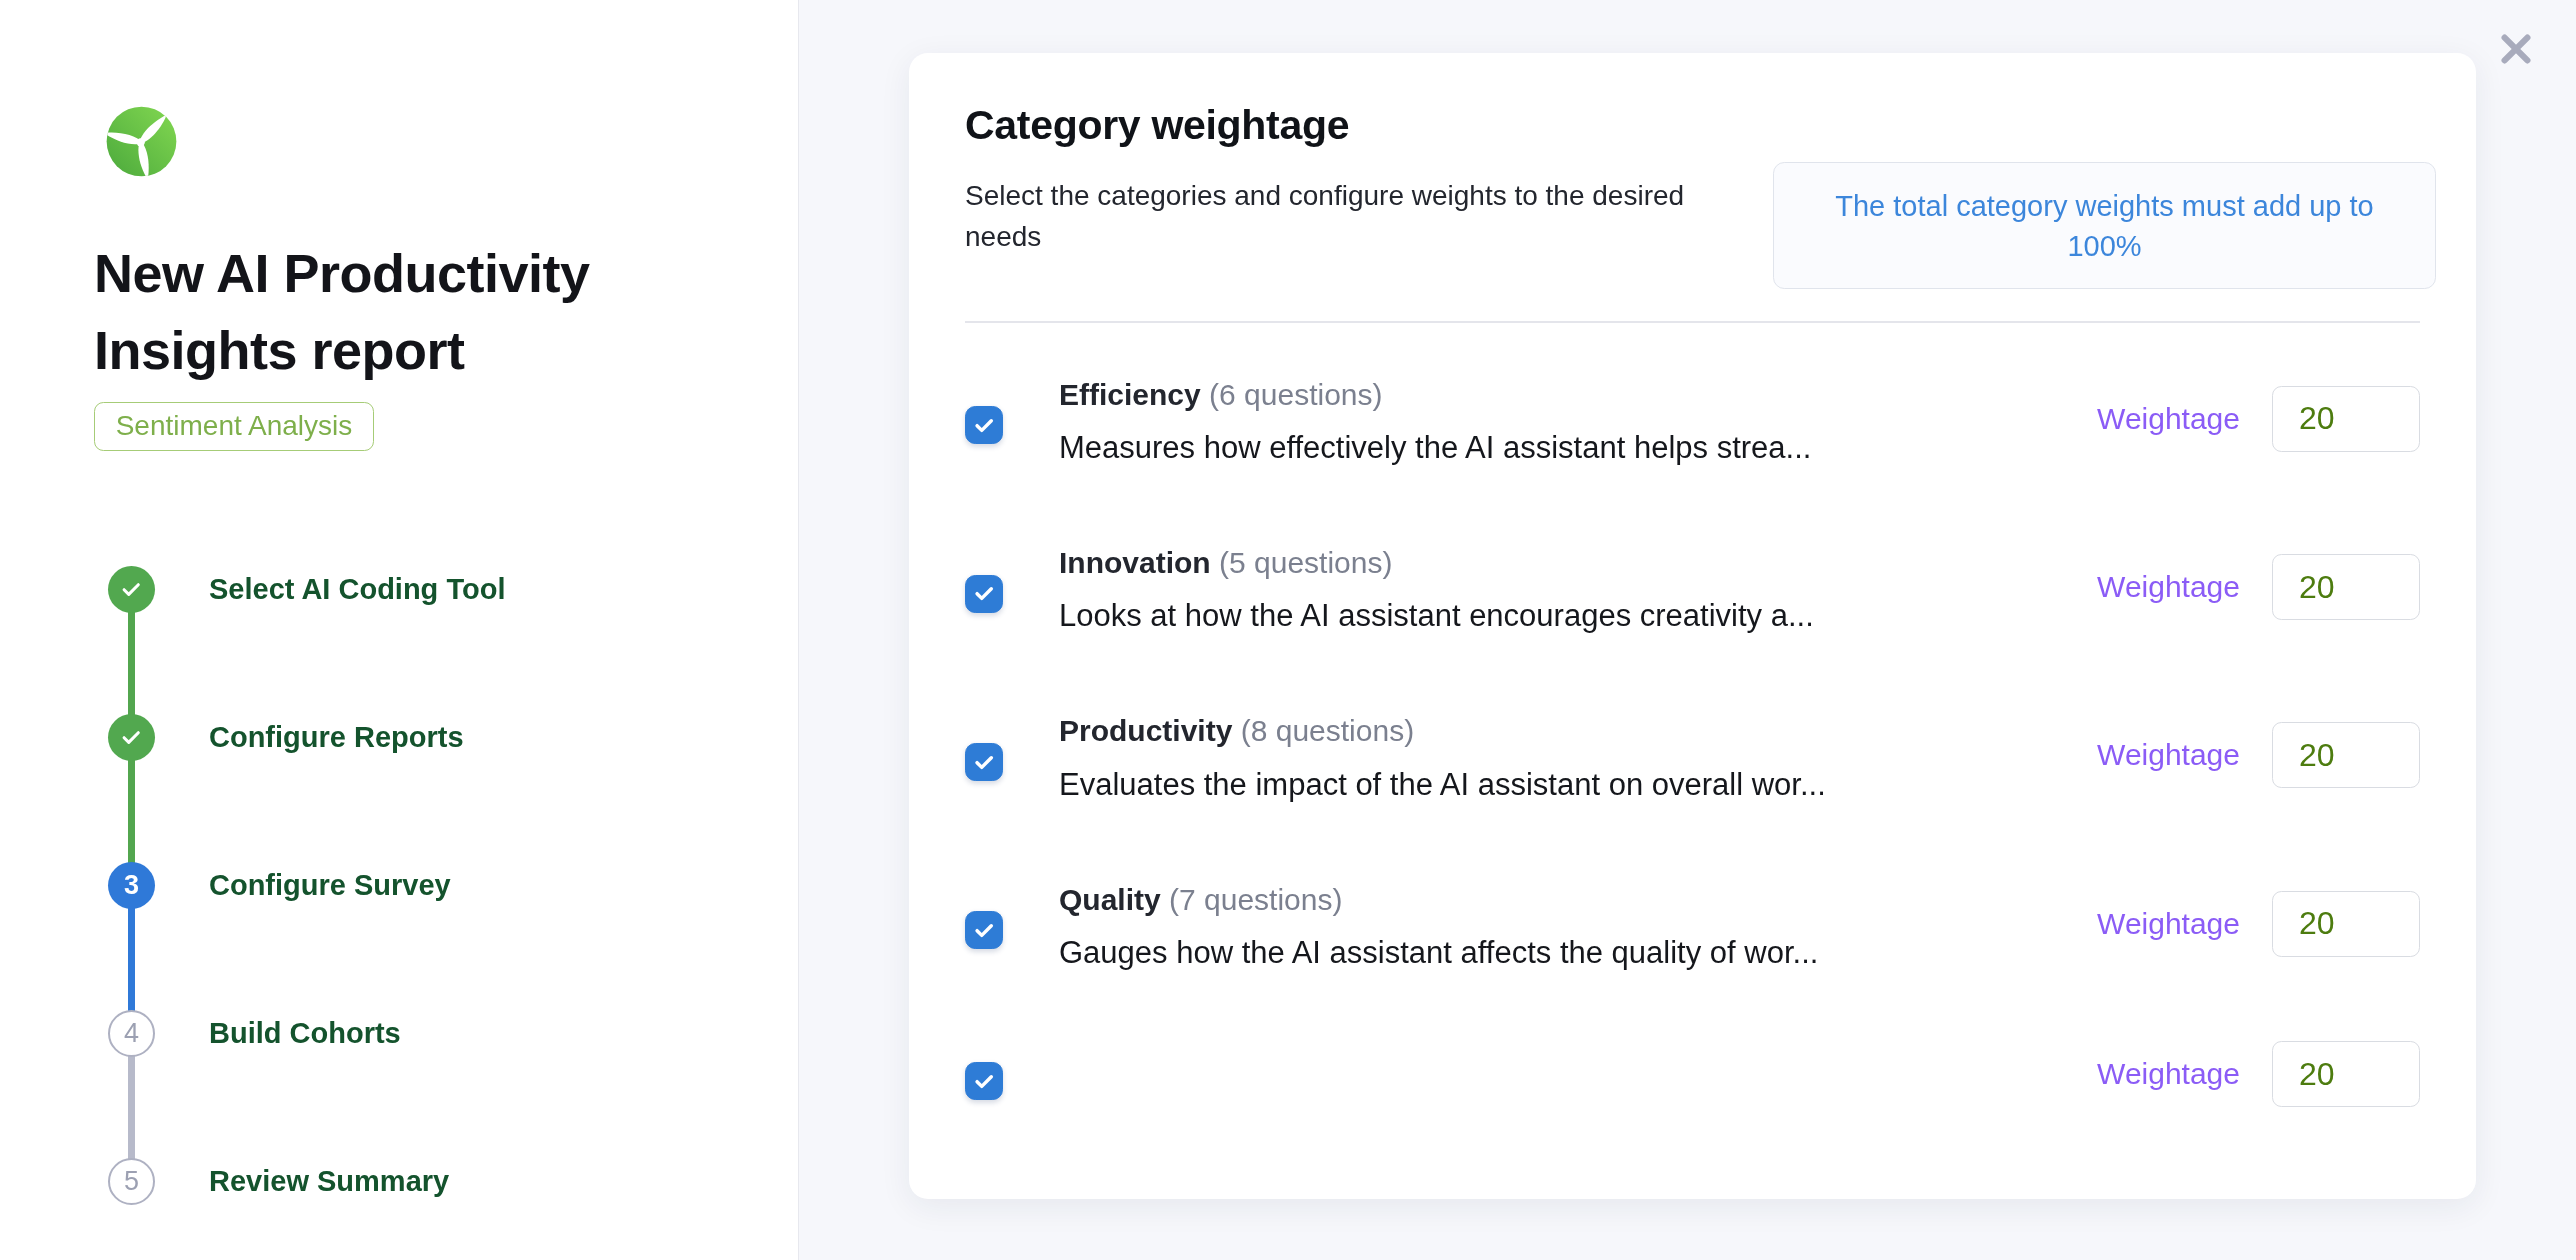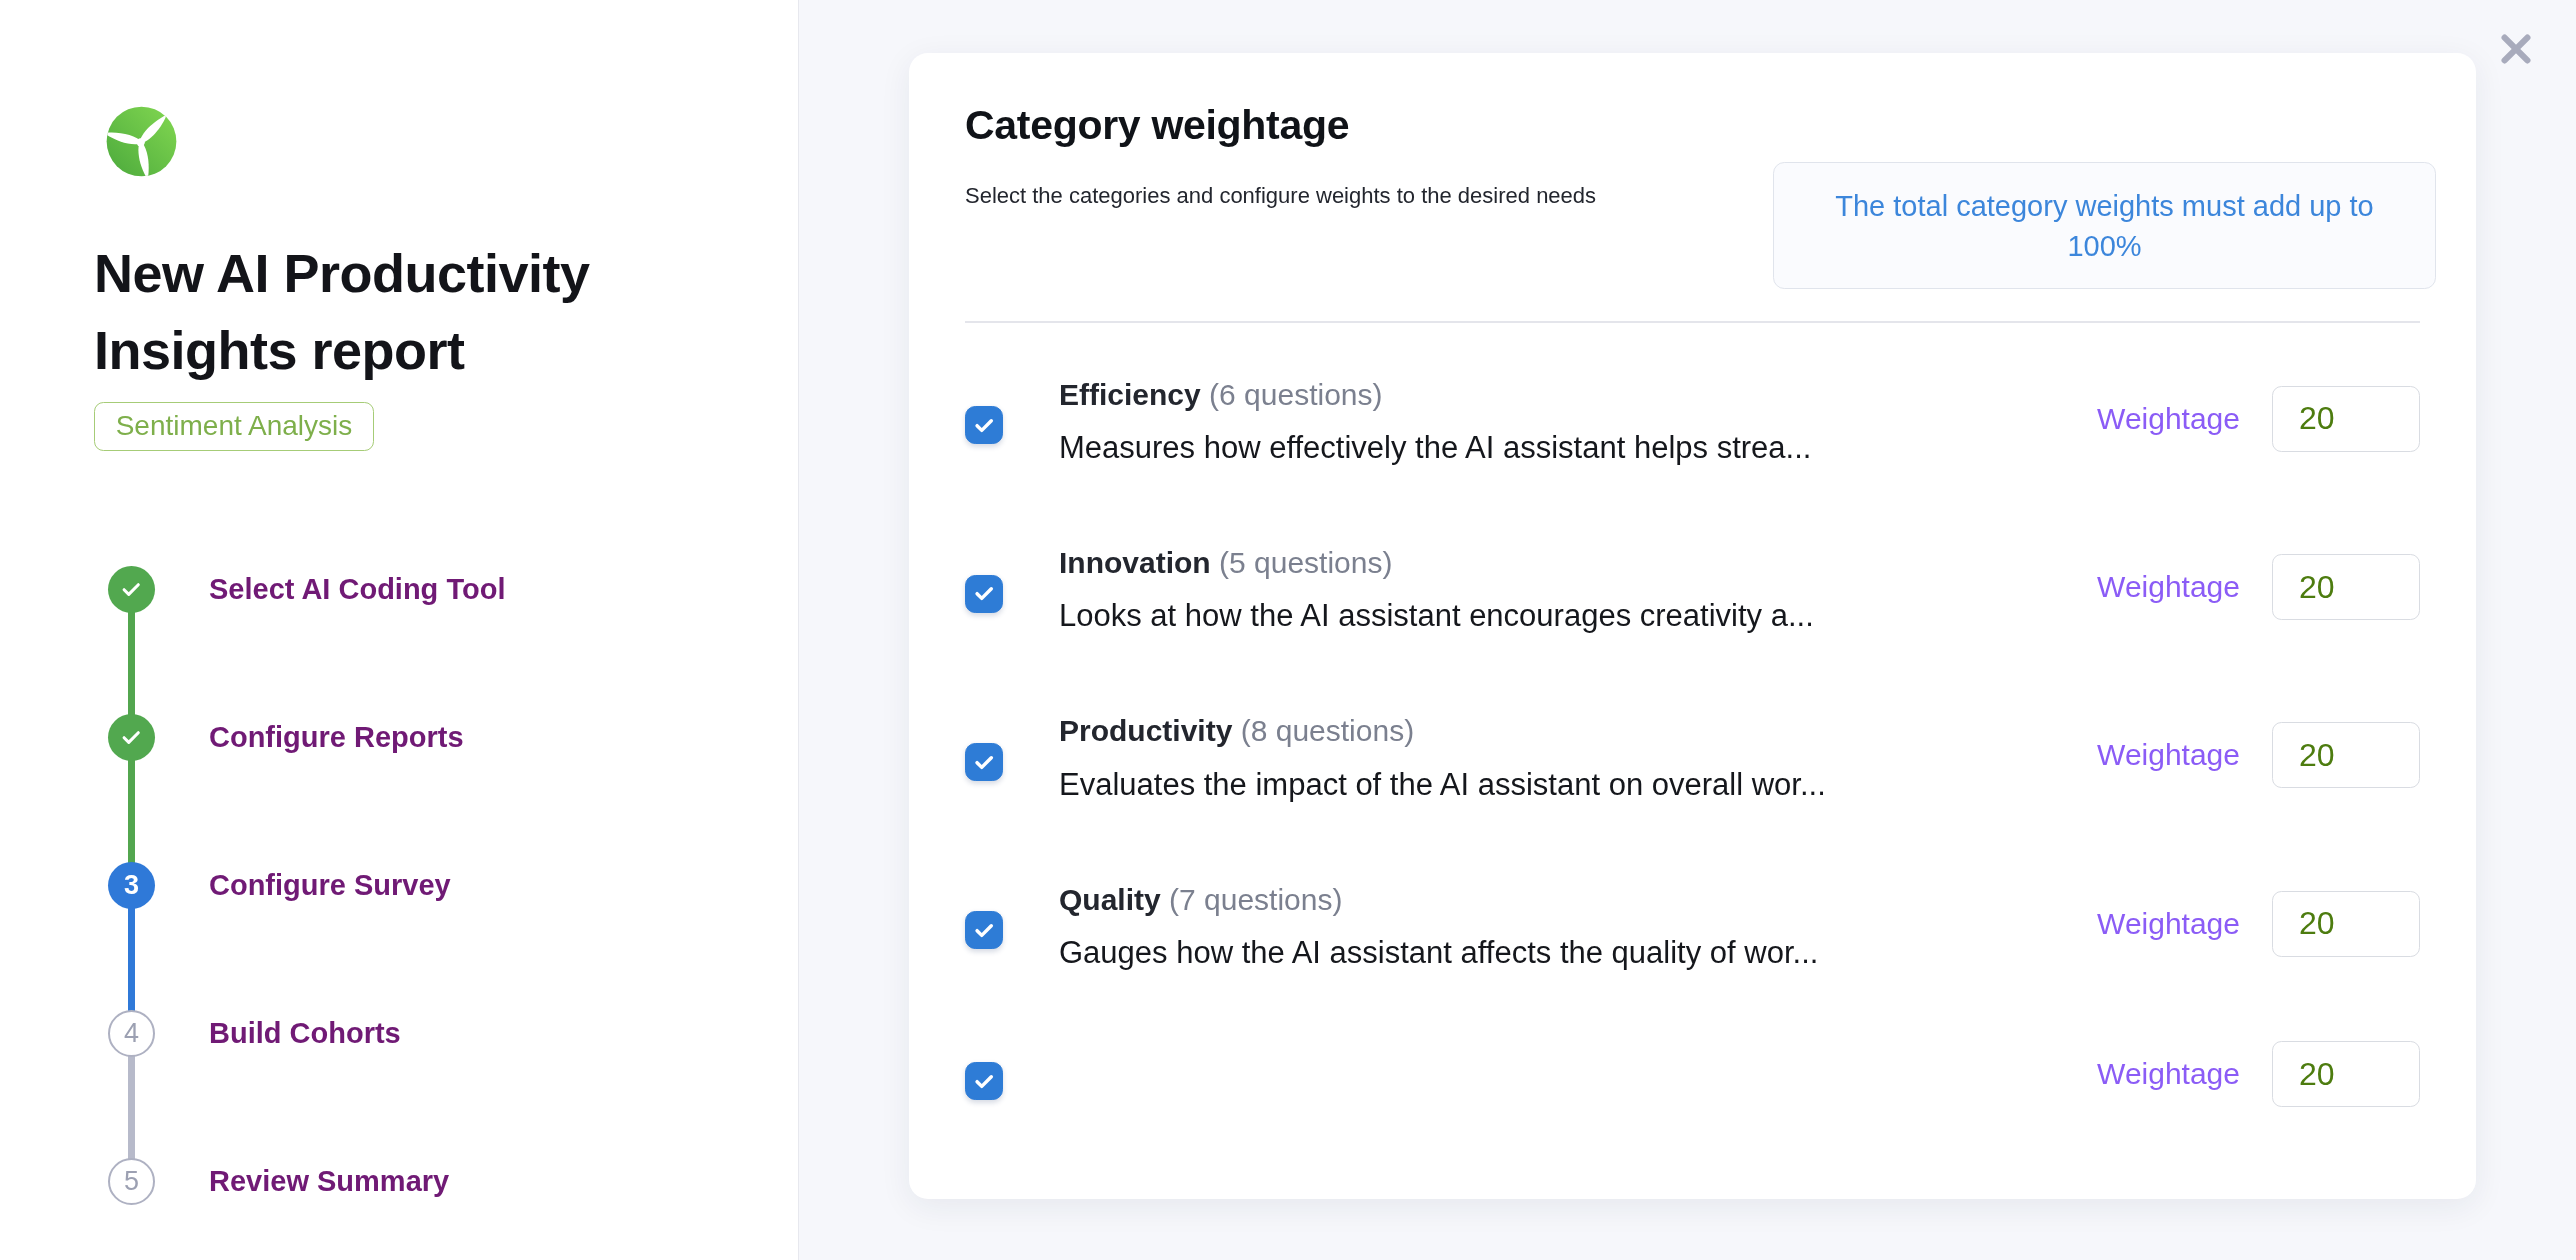--- a/index.html
+++ b/index.html
@@ -29,32 +29,32 @@
   .step.v-todo    .circle { border:2.8px solid #AEB1C2; color:#9CA0B2; font-weight:500; }
   .step .circle .num { display:block; }
   .step .circle .chk { display:none; width:24.4px; height:24.4px; }
   .step.v-done .circle .chk { display:block; }
   .connector { position:absolute; left:20px; top:41px; width:6.6px; height:115px;
                border-radius:3.8px; z-index:1; }
   .connector.v-green { background:#53A64F; }
   .connector.v-blue  { background:#2F79D8; }
   .connector.v-gray  { background:#B7BACA; }
   .step-label { position:absolute; left:101px; top:0; height:47px; line-height:47px;
-                font-size:29px; font-weight:600; color:#701a75; white-space:nowrap; }
+                font-size:29px; font-weight:600; color:#14532d; white-space:nowrap; }
 
   
   .close-btn { position:absolute; left:2497px; top:30px; width:38px; height:38px;
                cursor:pointer; }
   .modal { position:absolute; left:909px; top:53px; width:1567px; height:1146px;
            background:#fff; border-radius:19px;
            box-shadow:0 7.5px 32px rgba(30,40,70,0.07); }
   .modal-header { display:flex; justify-content:space-between; align-items:flex-start;
                   padding:49px 40px 0 56px; }
   .modal-title { font-size:41px; font-weight:700; color:#101318; letter-spacing:-0.3px; }
-  .modal-subtitle { margin-top:26px; max-width:742px; font-size:22px; line-height:41px;
+  .modal-subtitle { margin-top:26px; max-width:742px; font-size:28px; line-height:41px;
                     color:#23262E; }
   .notice { margin-top:60px; width:663px; min-height:122px; background:#FAFBFE;
             border:1.9px solid #E0E4EC; border-radius:11.3px; padding:22.5px 30px;
             color:#3C86DB; font-size:29px; line-height:40px; font-weight:500;text-align:center; }
   .divider { height:1.9px; background:#E4E5EB; margin:32px 56px 0 56px; }
 
   .rows { padding:0 56px; }
   .cat-row { display:flex; align-items:center; margin-top:73px; }
   .cat-row:first-child { margin-top:51px; }
   .checkbox { width:38px; height:38px; border-radius:10.3px; margin-top:7.5px; flex:0 0 auto;

